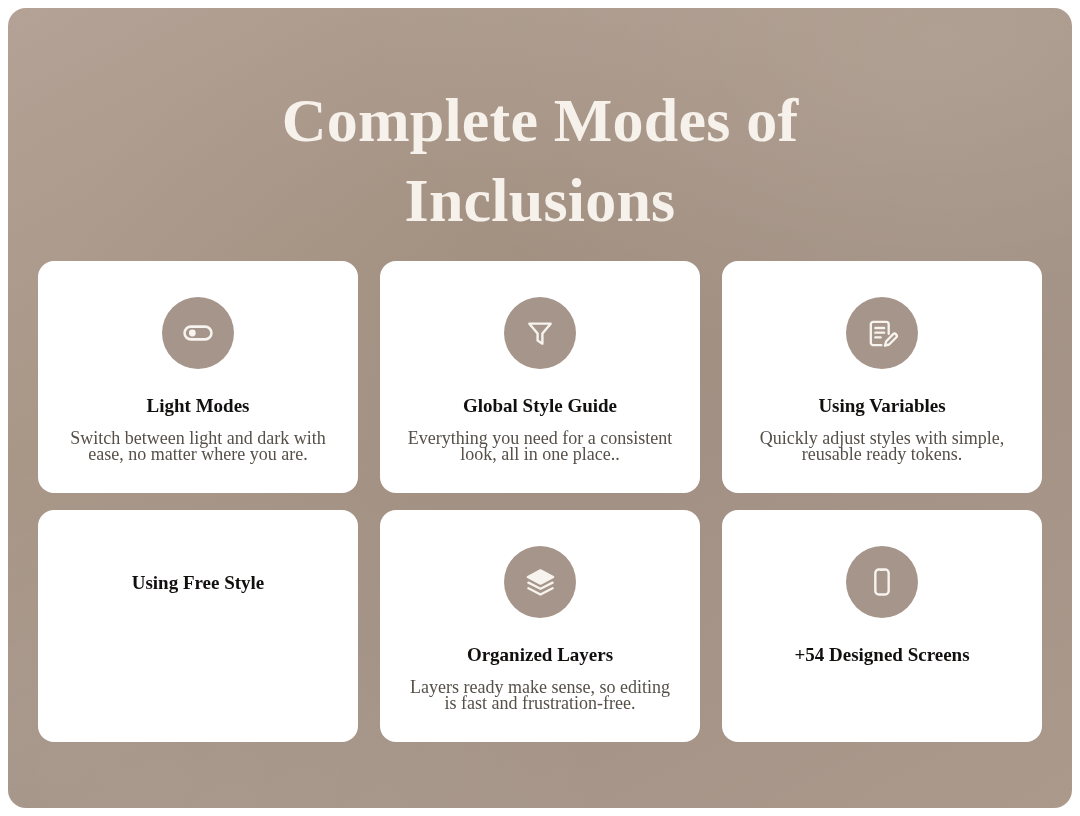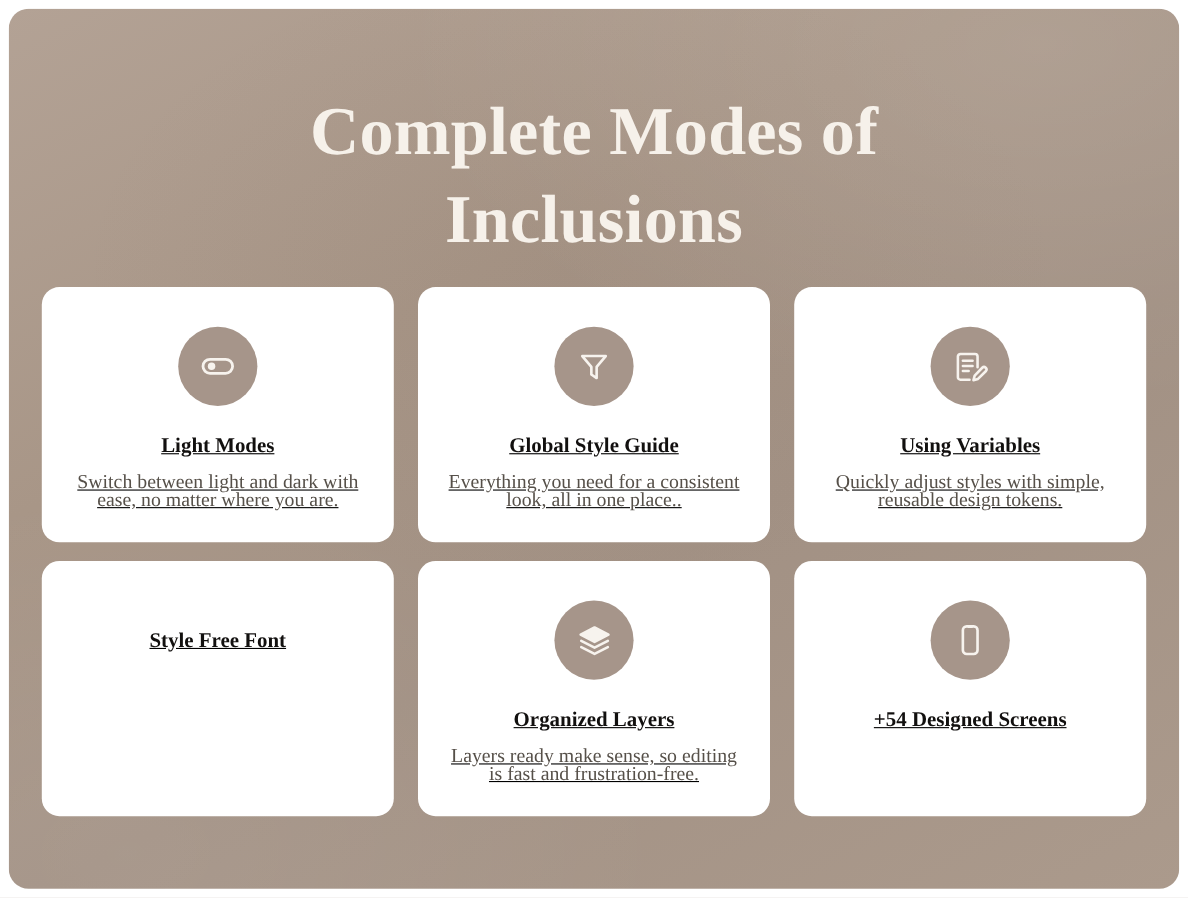--- a/index.html
+++ b/index.html
@@ -54,21 +54,20 @@
   .grid {
     position: absolute;
     left: 30px;
     right: 30px;
     top: 253px;
     display: grid;
     grid-template-columns: repeat(3, 1fr);
     grid-template-rows: repeat(2, 232px);
     column-gap: 22px;
     row-gap: 17px;
-    text-decoration: underline;
   }
 
   .card {
     background: #ffffff;
     border-radius: 16px;
     display: flex;
     flex-direction: column;
     align-items: center;
     box-sizing: border-box;
     padding: 36px 22px 22px 22px;
@@ -149,25 +148,25 @@
         <div class="icon-badge">
           <svg width="33" height="33" viewBox="0 0 24 24" fill="none" stroke="#f7f3ee" stroke-width="1.7" stroke-linecap="round" stroke-linejoin="round">
             <path d="M16.5 12.2V5.2a1.7 1.7 0 0 0-1.7-1.7H5.2A1.7 1.7 0 0 0 3.5 5.2v13.6a1.7 1.7 0 0 0 1.7 1.7h6"></path>
             <line x1="6.8" y1="8" x2="13.2" y2="8"></line>
             <line x1="6.8" y1="11.4" x2="13.2" y2="11.4"></line>
             <line x1="6.8" y1="14.8" x2="10.6" y2="14.8"></line>
             <path d="M19.6 12.6a1.6 1.6 0 0 1 2.3 2.3l-5.1 5.1-3 .8.8-3z"></path>
           </svg>
         </div>
         <div class="card-title">Using Variables</div>
-        <div class="card-desc">Quickly adjust styles with simple, reusable design tokens.</div>
+        <div class="card-desc">Quickly adjust styles with simple, reusable ready tokens.</div>
       </div>
 
       <div class="card">
-        <div class="card-title">Style Free Font</div>
+        <div class="card-title">Using Free Style</div>
       </div>
 
       <div class="card">
         <div class="icon-badge">
           <svg width="33" height="33" viewBox="0 0 24 24" fill="none" stroke="#f7f3ee" stroke-width="1.7" stroke-linecap="round" stroke-linejoin="round">
             <path d="M12 3.2 21.2 8 12 12.8 2.8 8z" fill="#f7f3ee" stroke="#f7f3ee"></path>
             <path d="M3.2 12.1 12 16.6l8.8-4.5"></path>
             <path d="M3.2 16.2 12 20.7l8.8-4.5"></path>
           </svg>
         </div>

